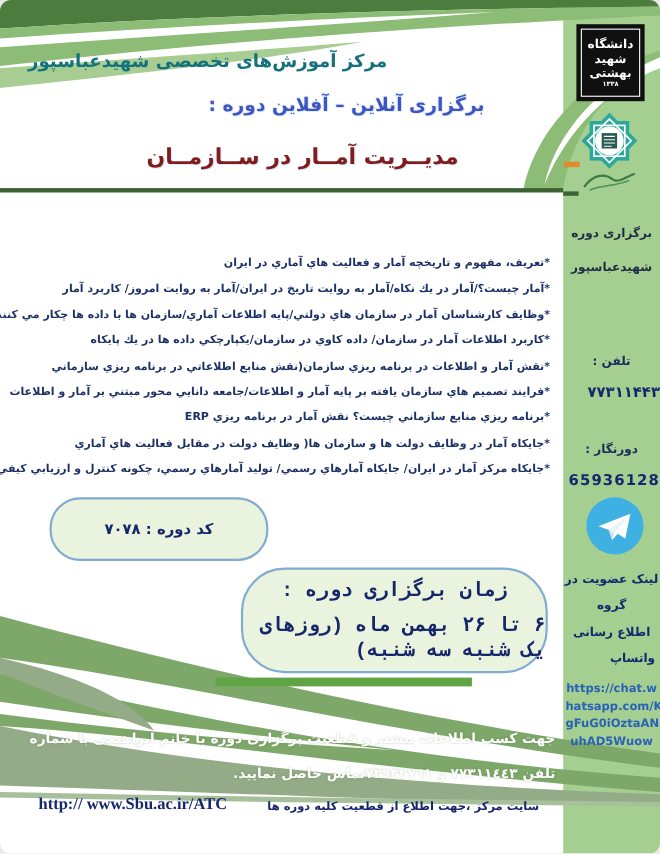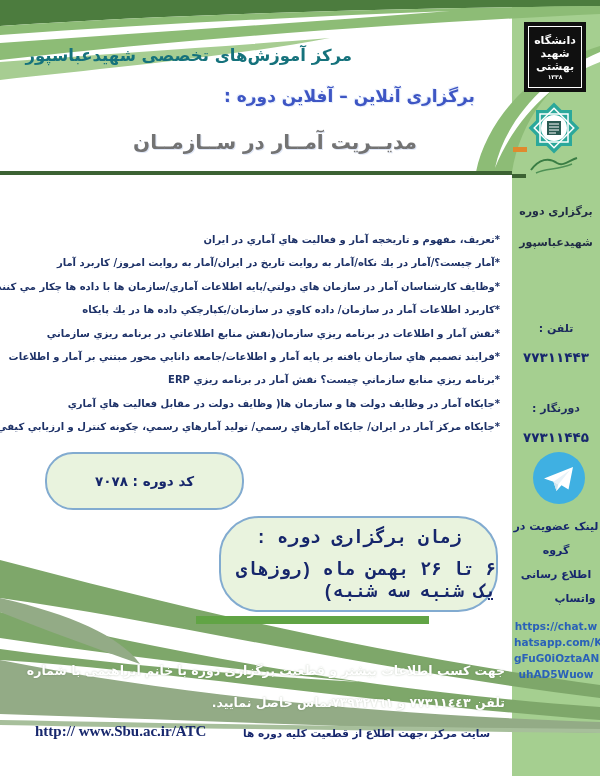--- a/index.html
+++ b/index.html
@@ -1,49 +1,50 @@
 <!DOCTYPE html>
 <html lang="fa"><head>
 <meta charset="utf-8">
 <style>
   html,body{margin:0;padding:0;background:#e9e9e9;}
   #page{
     position:relative;width:600px;height:776px;margin:0 auto;
     background:#ffffff;overflow:hidden;
     font-family:"DejaVu Sans",sans-serif;
+    border-radius:10px;
   }
   .abs{position:absolute;}
   
   #sidebar{left:512px;top:0;width:88px;height:776px;background:#a5cf90;z-index:1;}
   .sb-txt{left:512px;width:88px;text-align:center;z-index:4;color:#1f2a44;
           font-weight:bold;font-size:11px;direction:rtl;}
-  .sb-num{left:512px;width:88px;text-align:center;z-index:4;color:#17276d;
+  .sb-num{left:512px;width:88px;text-align:right;z-index:4;color:#17276d;
           font-weight:bold;font-size:13.5px;letter-spacing:1px;}
   .sb-cap{left:512px;width:88px;text-align:center;z-index:4;color:#17276d;
           font-weight:bold;font-size:11px;direction:rtl;}
   .sb-link{left:514px;width:84px;text-align:center;z-index:4;color:#2a62b8;
            font-weight:bold;font-size:10.5px;line-height:16px;direction:ltr;cursor:pointer;}
   
   #uni-logo{left:524px;top:22px;width:62px;height:70px;background:#101010;z-index:5;
             display:flex;align-items:center;justify-content:center;}
   #uni-logo .frame{width:52px;height:60px;border:1px solid #ffffff;display:flex;flex-direction:column;
             align-items:center;justify-content:center;color:#ffffff;font-weight:bold;
             font-size:11px;line-height:13px;text-align:center;direction:rtl;}
   #uni-logo .yr{font-size:6px;line-height:7px;letter-spacing:1px;}
   #emblem{left:523px;top:96px;width:62px;height:64px;z-index:5;}
   #orange-dash{left:513px;top:147px;width:14px;height:5px;background:#e08a2e;z-index:6;}
   #signature{left:528px;top:150px;width:52px;height:28px;z-index:6;}
   
   #org-title{top:46px;left:40px;width:312px;text-align:center;z-index:3;
              color:#15727c;font-weight:bold;font-size:16.5px;direction:rtl;white-space:nowrap;}
-  #delivery{top:86px;left:155px;width:320px;z-index:3;
+  #delivery{top:86px;left:155px;width:320px;text-align:center;z-index:3;
             color:#3e56c4;font-weight:bold;font-size:17px;direction:rtl;white-space:nowrap;
             text-shadow:1px 1px 0 #e7eefb,-1px -1px 0 #e7eefb;}
   #course-title{top:130px;left:105px;width:340px;text-align:center;z-index:3;
-            color:#737373;font-weight:bold;font-size:20px;direction:rtl;white-space:nowrap;
+            color:#7f1d1d;font-weight:bold;font-size:20px;direction:rtl;white-space:nowrap;
             text-shadow:1px 1px 0 #dfe6f6;}
   #hdr-divider{left:0;top:171px;width:512px;height:4px;background:#3c6233;z-index:3;}
   #hdr-divider-dash{left:512px;top:174px;width:14px;height:4px;background:#3c6233;z-index:4;}
   
   #section-title{top:190px;left:90px;width:330px;text-align:center;z-index:3;
             color:#1b2c74;font-weight:bold;font-style:italic;font-size:17.5px;direction:rtl;
             text-decoration:underline;text-underline-offset:5px;white-space:nowrap;}
   #topics{top:228px;right:100px;width:470px;z-index:3;direction:rtl;text-align:right;}
   #topics .topic{display:block;height:23.4px;line-height:23.4px;white-space:nowrap;
             color:#1d3167;font-weight:bold;font-size:10px;}
@@ -148,21 +149,21 @@
   <div class="abs ft-white" style="top:663px;">جهت کسب اطلاعات بیشتر و قطعیت برگزاری دوره با خانم ابراهیمی با شماره</div>
   <div class="abs ft-white" style="top:695px;">تلفن ٧٧٣١١٤٤٣ و ٧٣٩٣٢٧٦١تماس حاصل نمایید.</div>
   <div id="site-note" class="abs">سایت مرکز ،جهت اطلاع از قطعیت کلیه دوره ها</div>
   <div id="site-url" class="abs">http:// www.Sbu.ac.ir/ATC</div>
 
   <div class="abs sb-txt" style="top:205px;">برگزاری دوره</div>
   <div class="abs sb-txt" style="top:236px;">شهیدعباسپور</div>
   <div class="abs sb-txt" style="top:322px;color:#1c2a5e;">تلفن :</div>
   <div class="abs sb-num" style="top:349px;">۷۷۳۱۱۴۴۳</div>
   <div class="abs sb-txt" style="top:402px;color:#1c2a5e;">دورنگار :</div>
-  <div class="abs sb-num" style="top:429px;">۷۷۳۱۱۴۴۵</div>
+  <div class="abs sb-num" style="top:429px;">65936128</div>
 
   <svg id="telegram" class="abs" viewBox="0 0 54 54">
     <circle cx="27" cy="27" r="26" fill="#3fb0e2"></circle>
     <path d="M41 16 L12 27.5 L21.5 30.8 L24.5 40 L29.5 34.2 L36.5 38.5 Z" fill="#ffffff"></path>
     <path d="M21.5 30.8 L24.5 40 L26.3 33.6 Z" fill="#cfe4ee"></path>
     <path d="M21.5 30.8 L38 19 L26.3 33.6 Z" fill="#e8f2f8"></path>
   </svg>
 
   <div class="abs sb-cap" style="top:520px;">لینک عضویت در</div>
   <div class="abs sb-cap" style="top:544px;">گروه</div>

